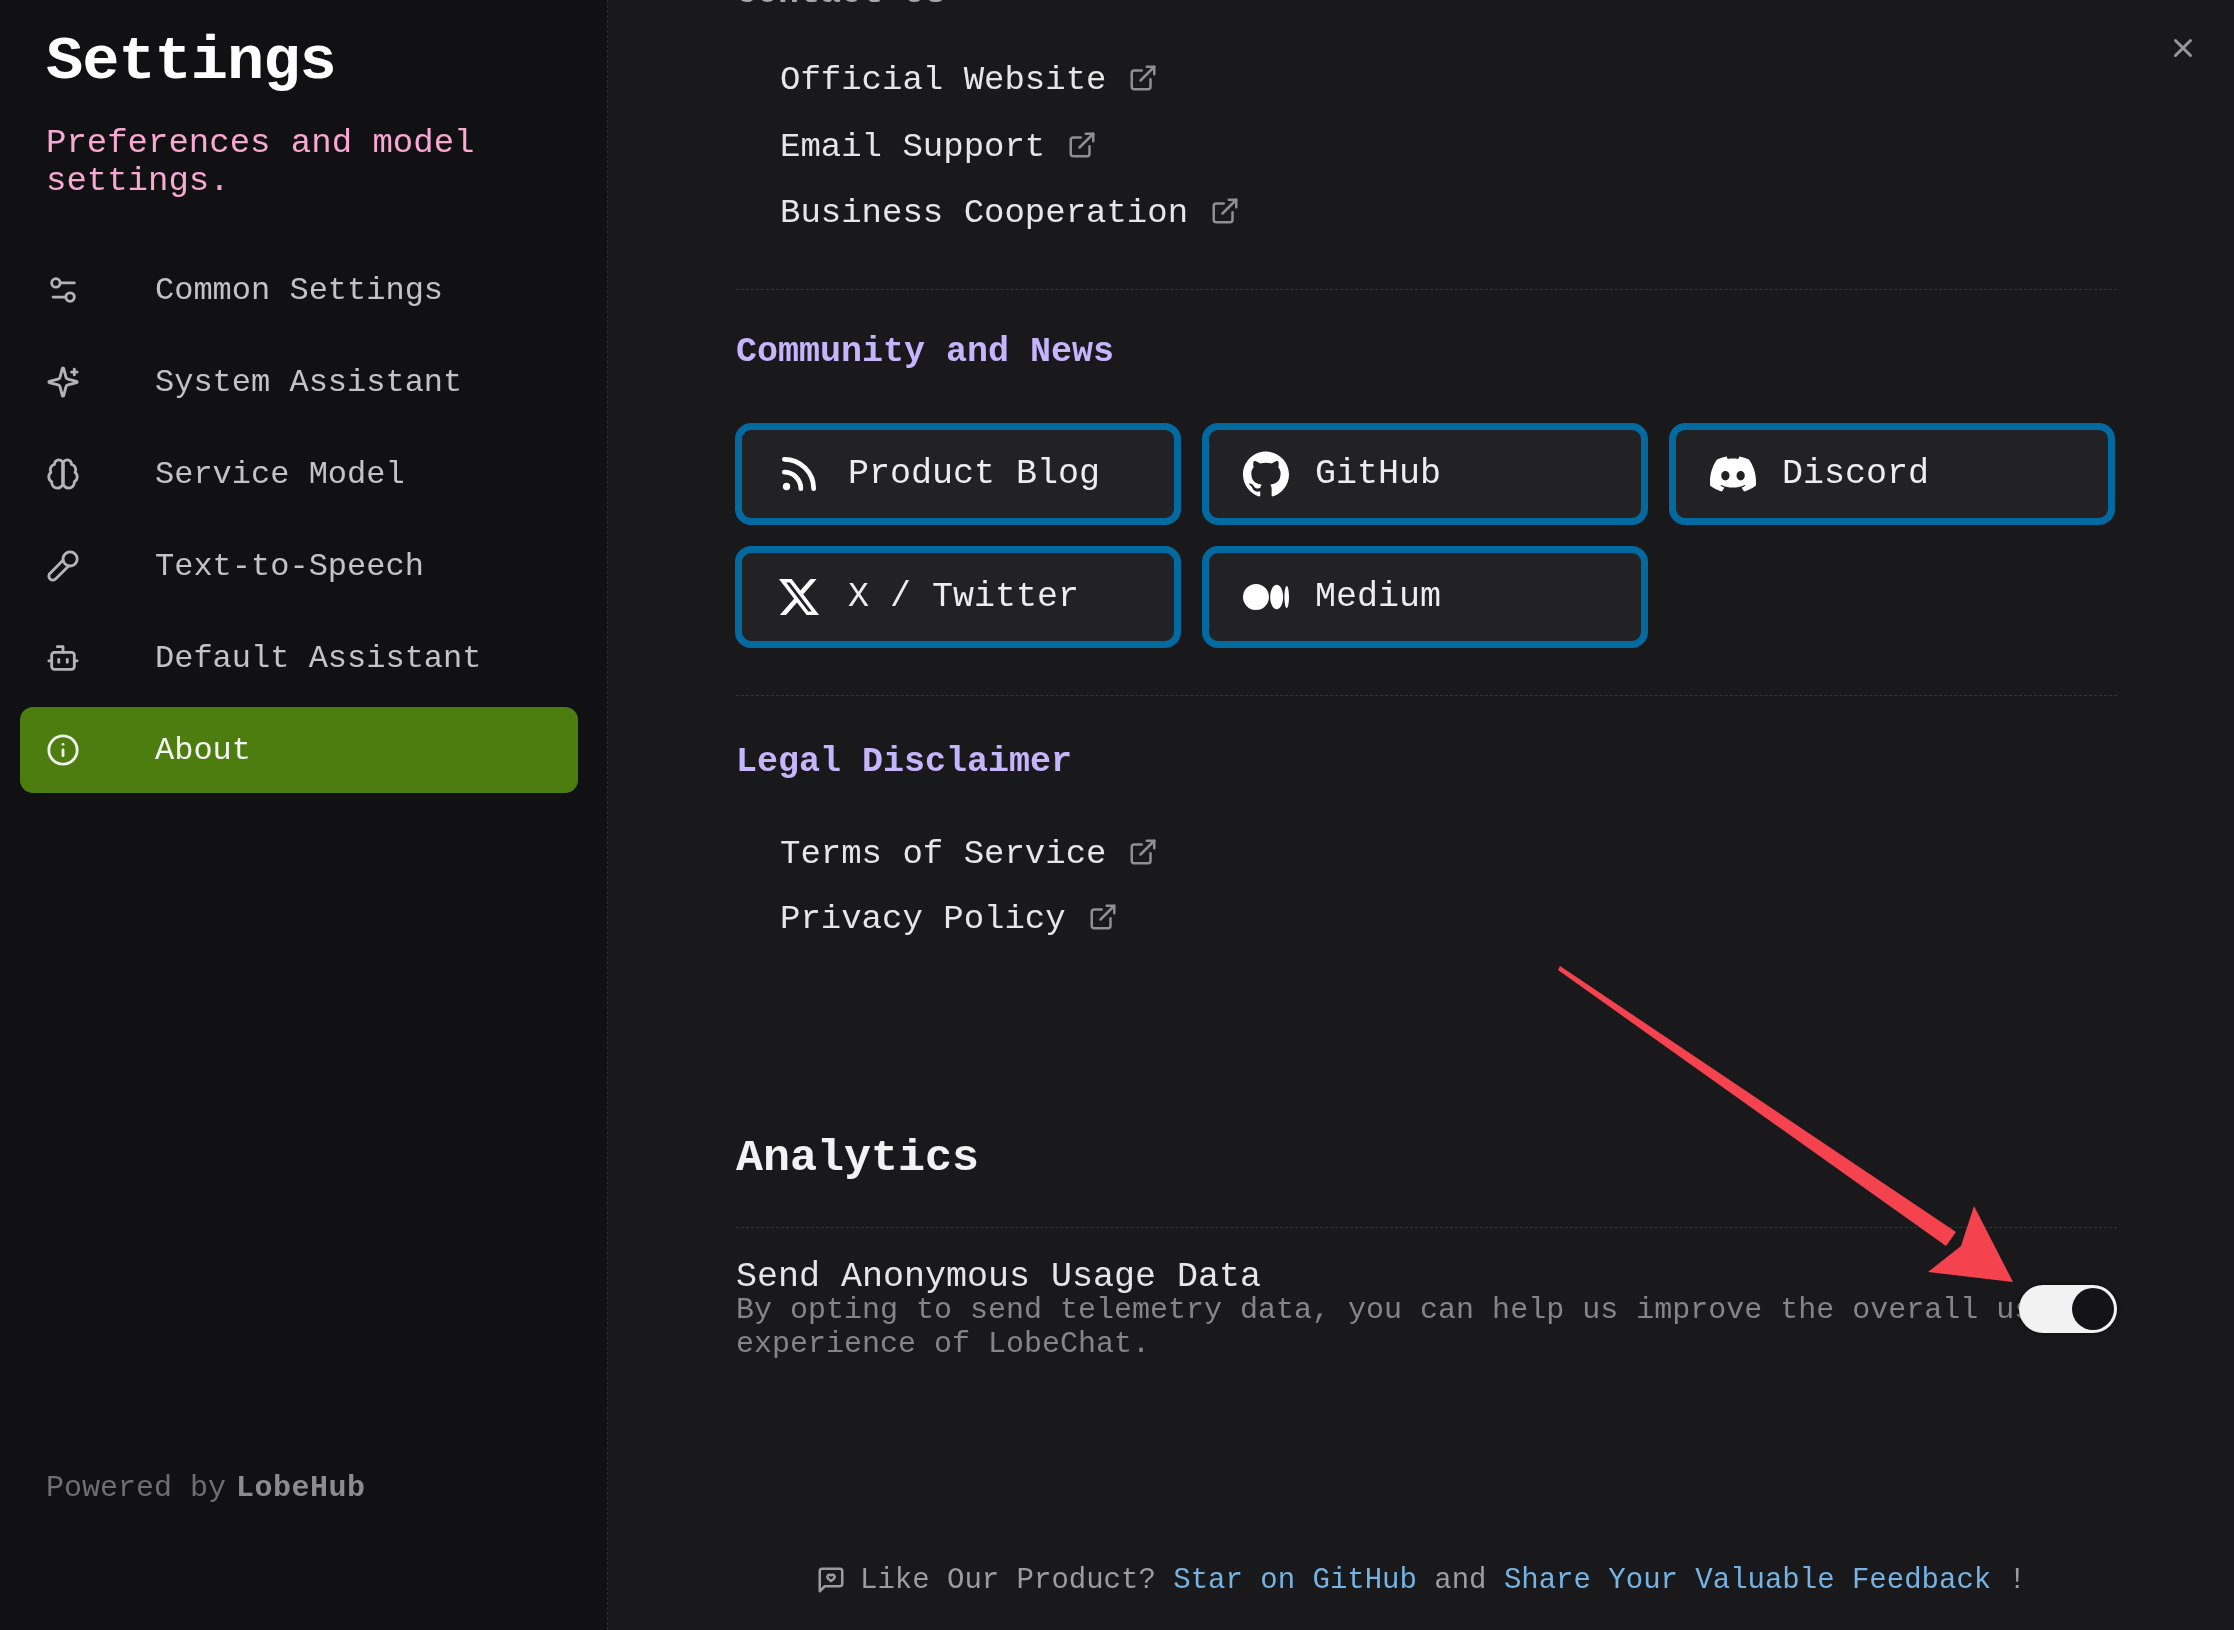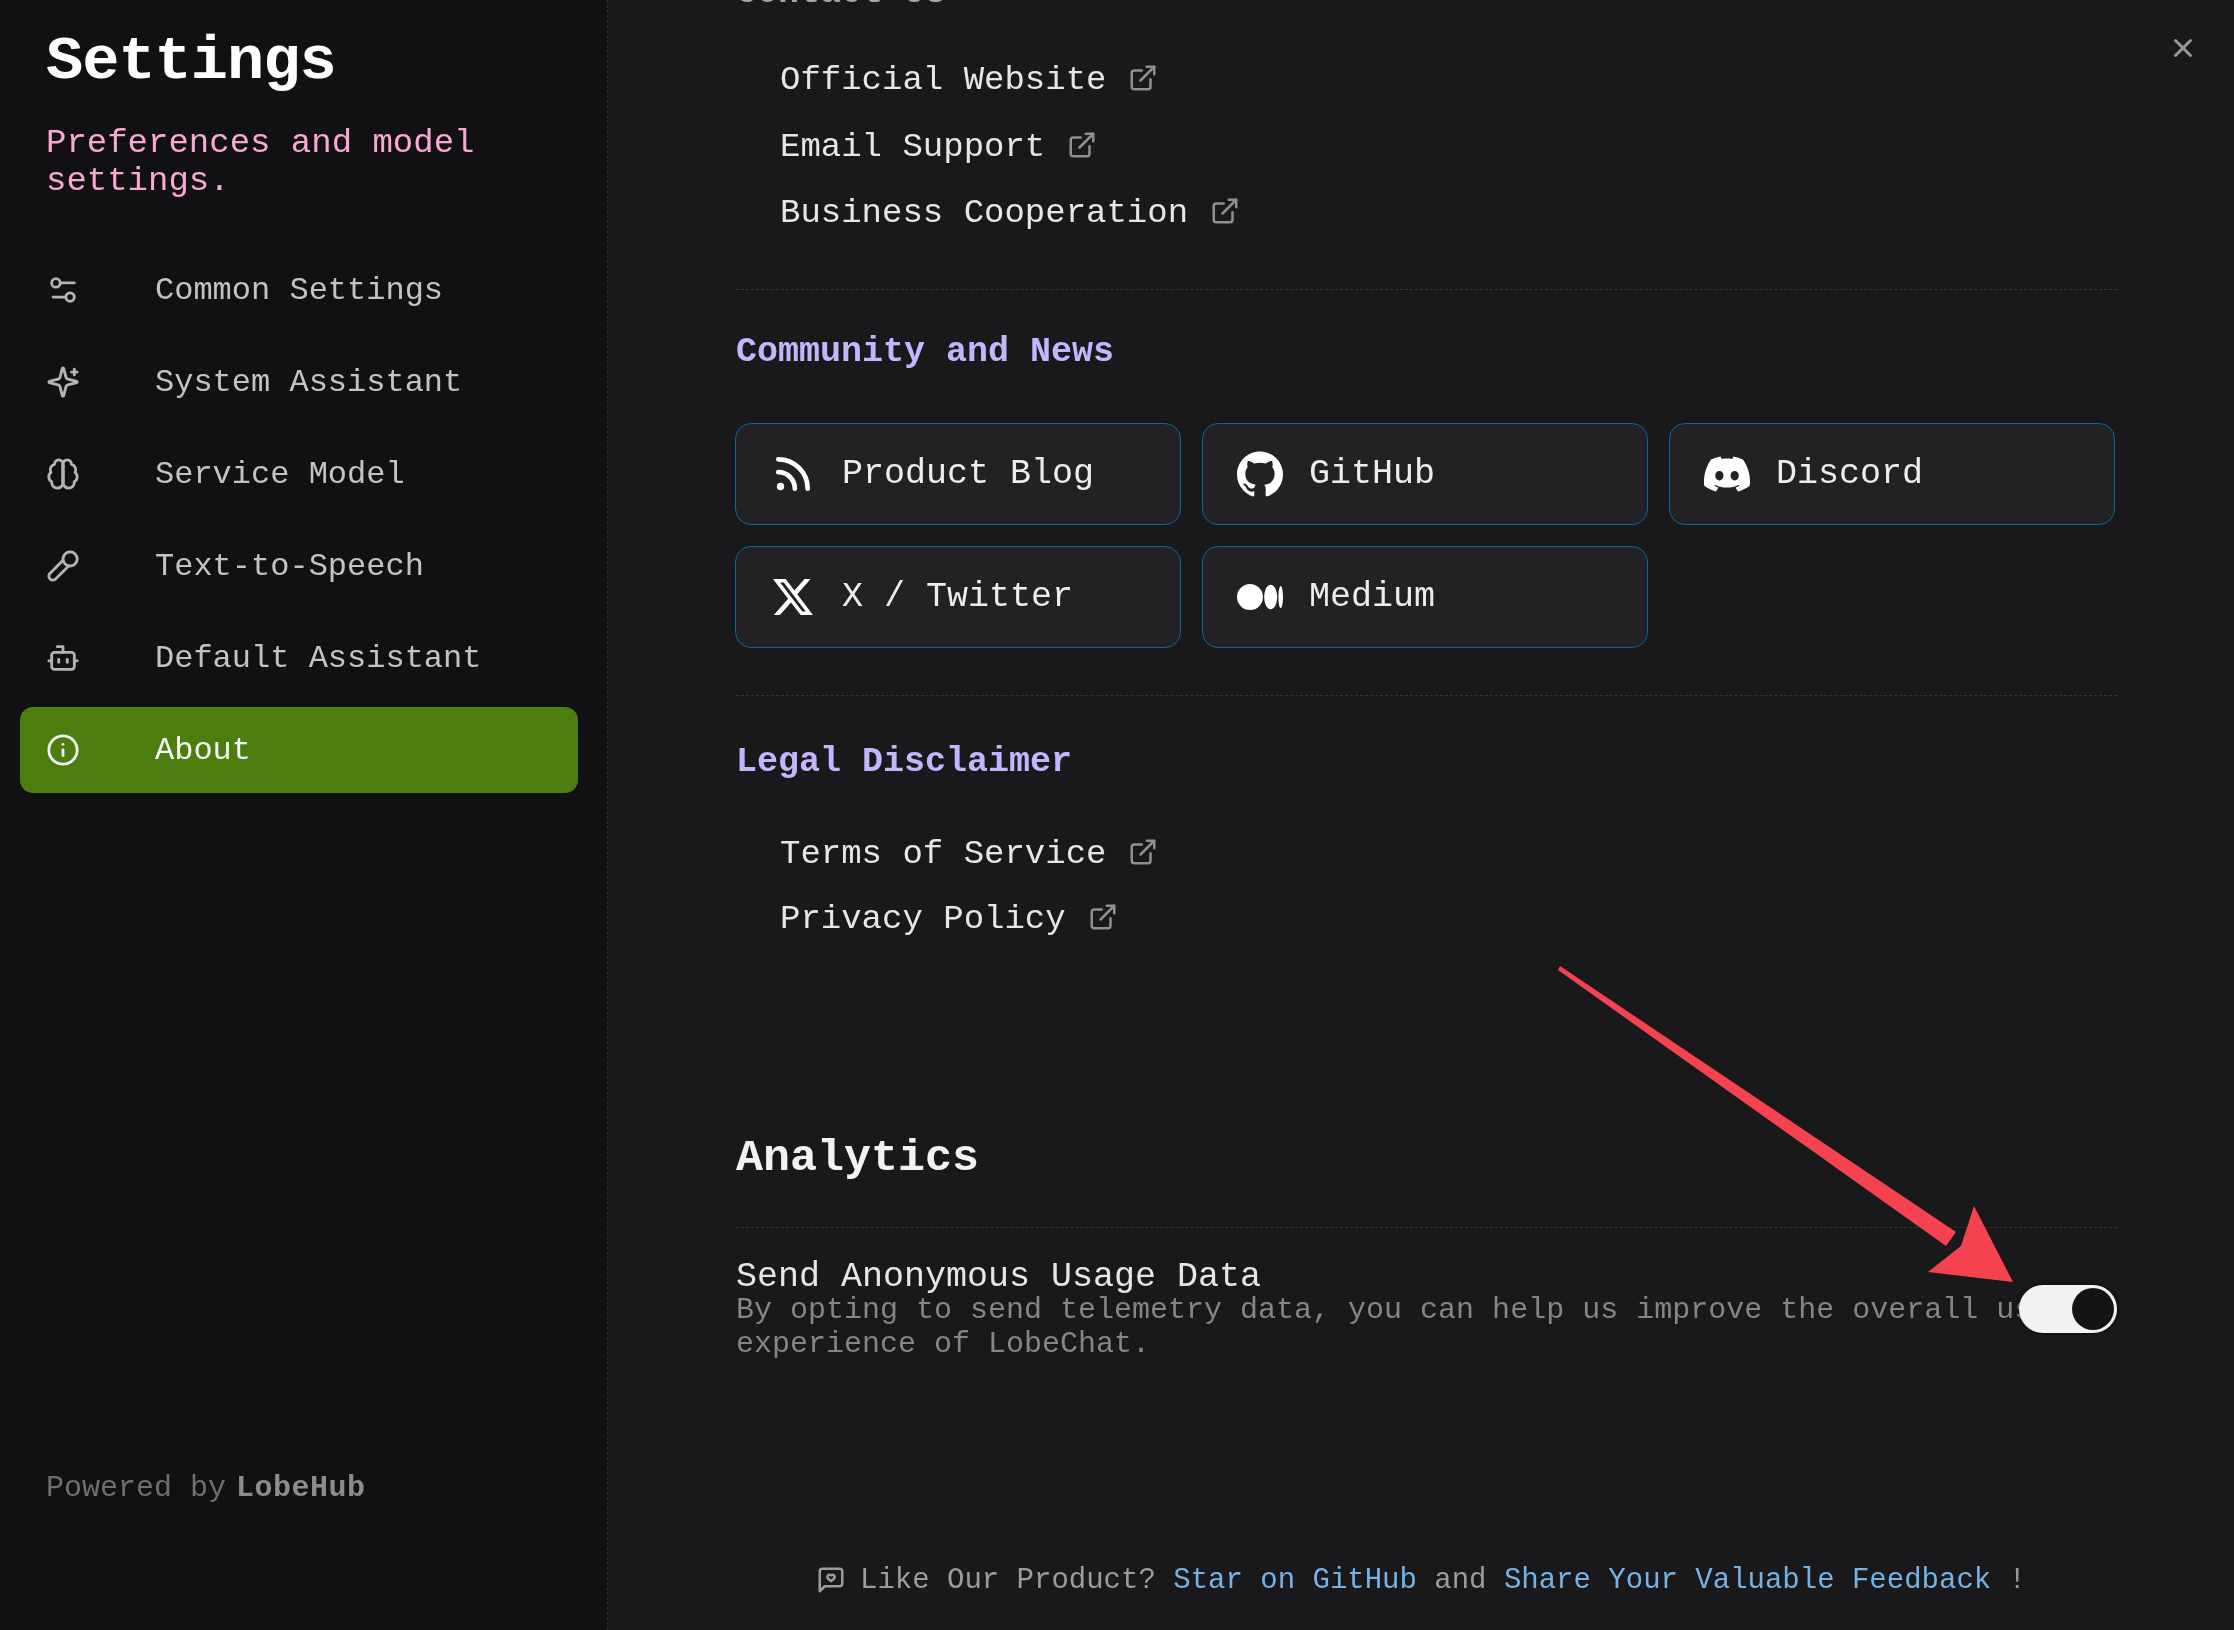--- a/index.html
+++ b/index.html
@@ -30,21 +30,21 @@
              justify-content:center;color:#969696;cursor:pointer;}
   
   .cut-heading{position:absolute;left:128px;top:-27px;font-size:35px;font-weight:700;color:#a8a8aa;}
   .link-row{position:absolute;left:128px;height:40px;display:flex;align-items:flex-start;cursor:pointer;margin-left:44px;}
   .link-row .txt{font-size:34px;color:#e6e6e6;}
   .link-row .ext{width:30px;height:30px;color:#8f8f90;margin-left:22px;margin-top:2px;}
   .divider{position:absolute;left:128px;width:1381px;border-top:1px dashed #353538;}
   .sec-heading{position:absolute;left:128px;height:40px;display:flex;align-items:center;
                font-size:35px;font-weight:700;color:#c4b5fd;}
   .btn-grid{position:absolute;left:127px;top:423px;width:1384px;display:flex;flex-wrap:wrap;gap:21px;}
-  .com-btn{width:446px;height:102px;box-sizing:border-box;background:#222224;border:1px solid #0369a1;
+  .com-btn{width:446px;height:102px;box-sizing:border-box;background:#222224;border:7px solid #0369a1;
            border-radius:16px;display:flex;align-items:center;padding-left:34px;cursor:pointer;}
   .com-btn .bic{width:46px;height:46px;color:#ffffff;flex:0 0 46px;display:flex;align-items:center;justify-content:center;}
   .com-btn .blb{margin-left:26px;font-size:35px;color:#ededed;}
   .analytics-h{position:absolute;left:128px;top:1134px;height:48px;display:flex;align-items:center;
                font-size:45px;font-weight:700;color:#f2f2f2;}
   .send-label{position:absolute;left:128px;top:1257px;height:40px;display:flex;align-items:center;
               font-size:35px;color:#e6e6e6;}
   .send-desc{position:absolute;left:128px;top:1311px;height:32px;display:flex;align-items:center;
              font-size:30px;color:#858587;}
   .toggle{position:absolute;left:1411px;top:1285px;width:98px;height:48px;border-radius:24px;

